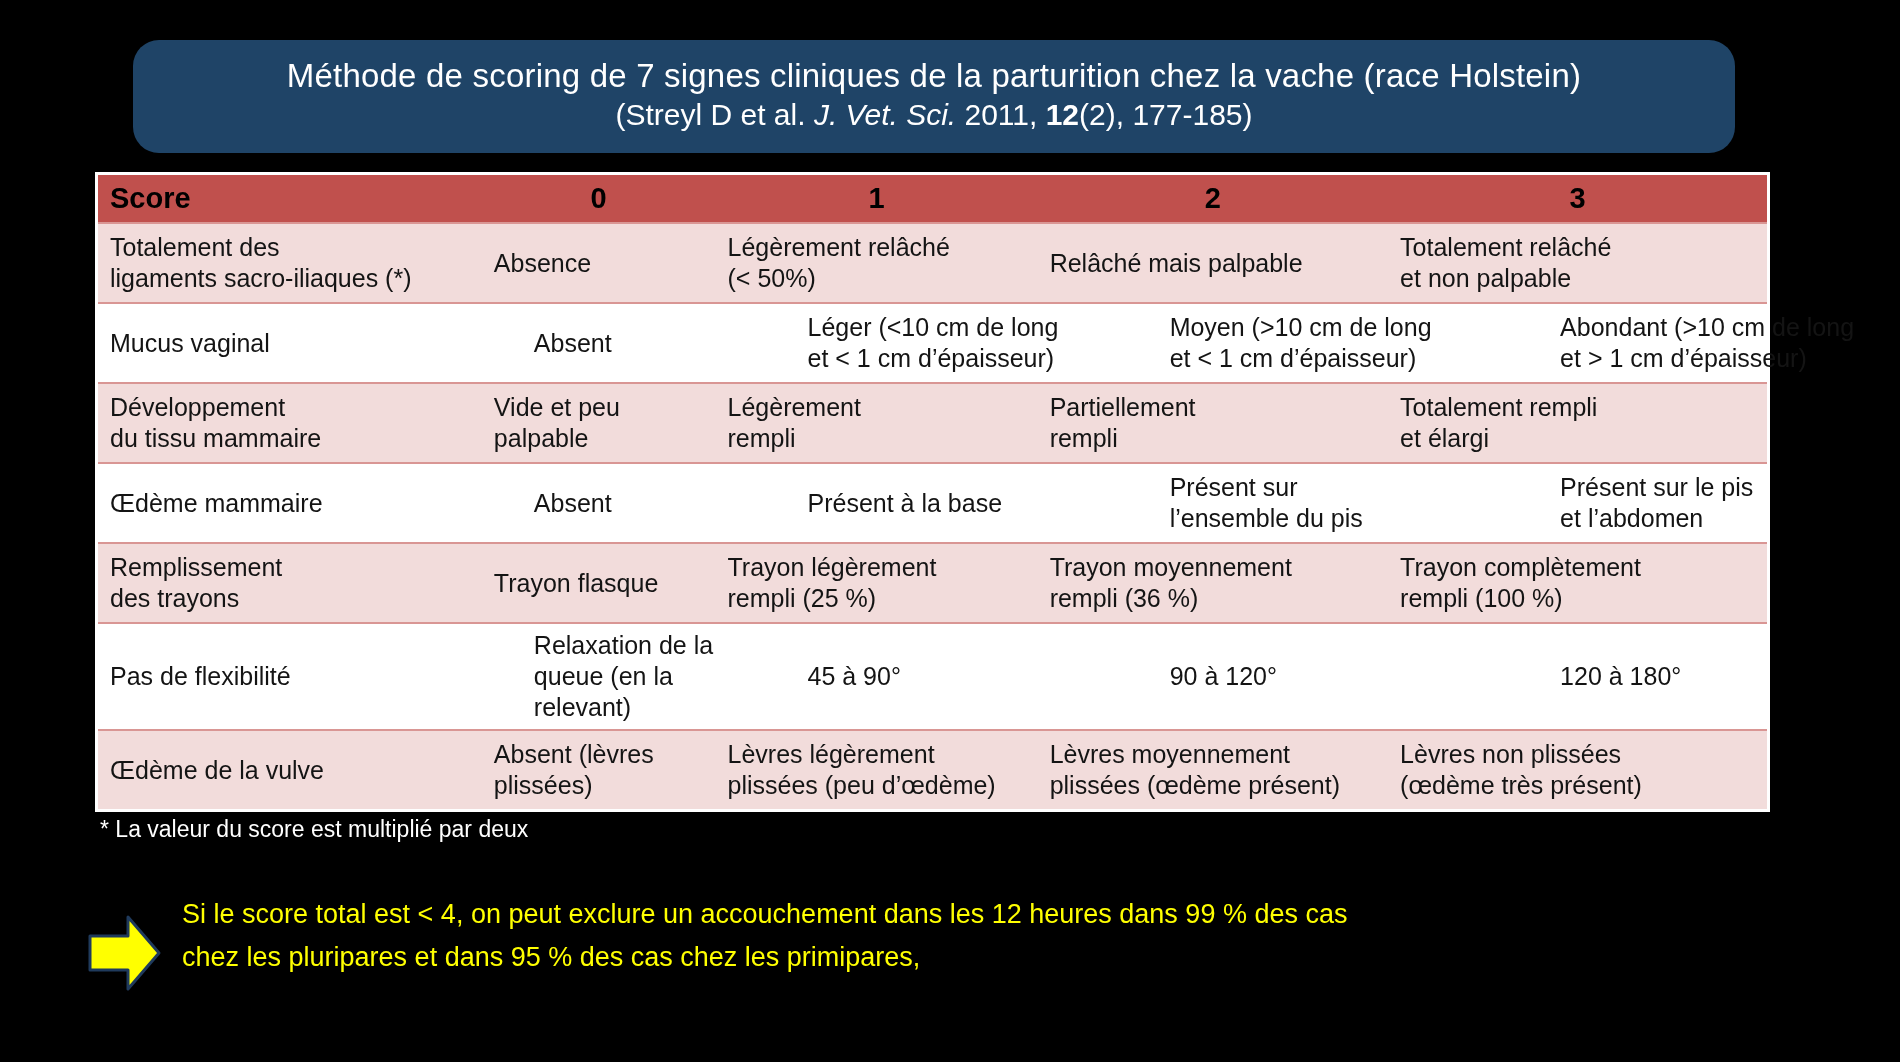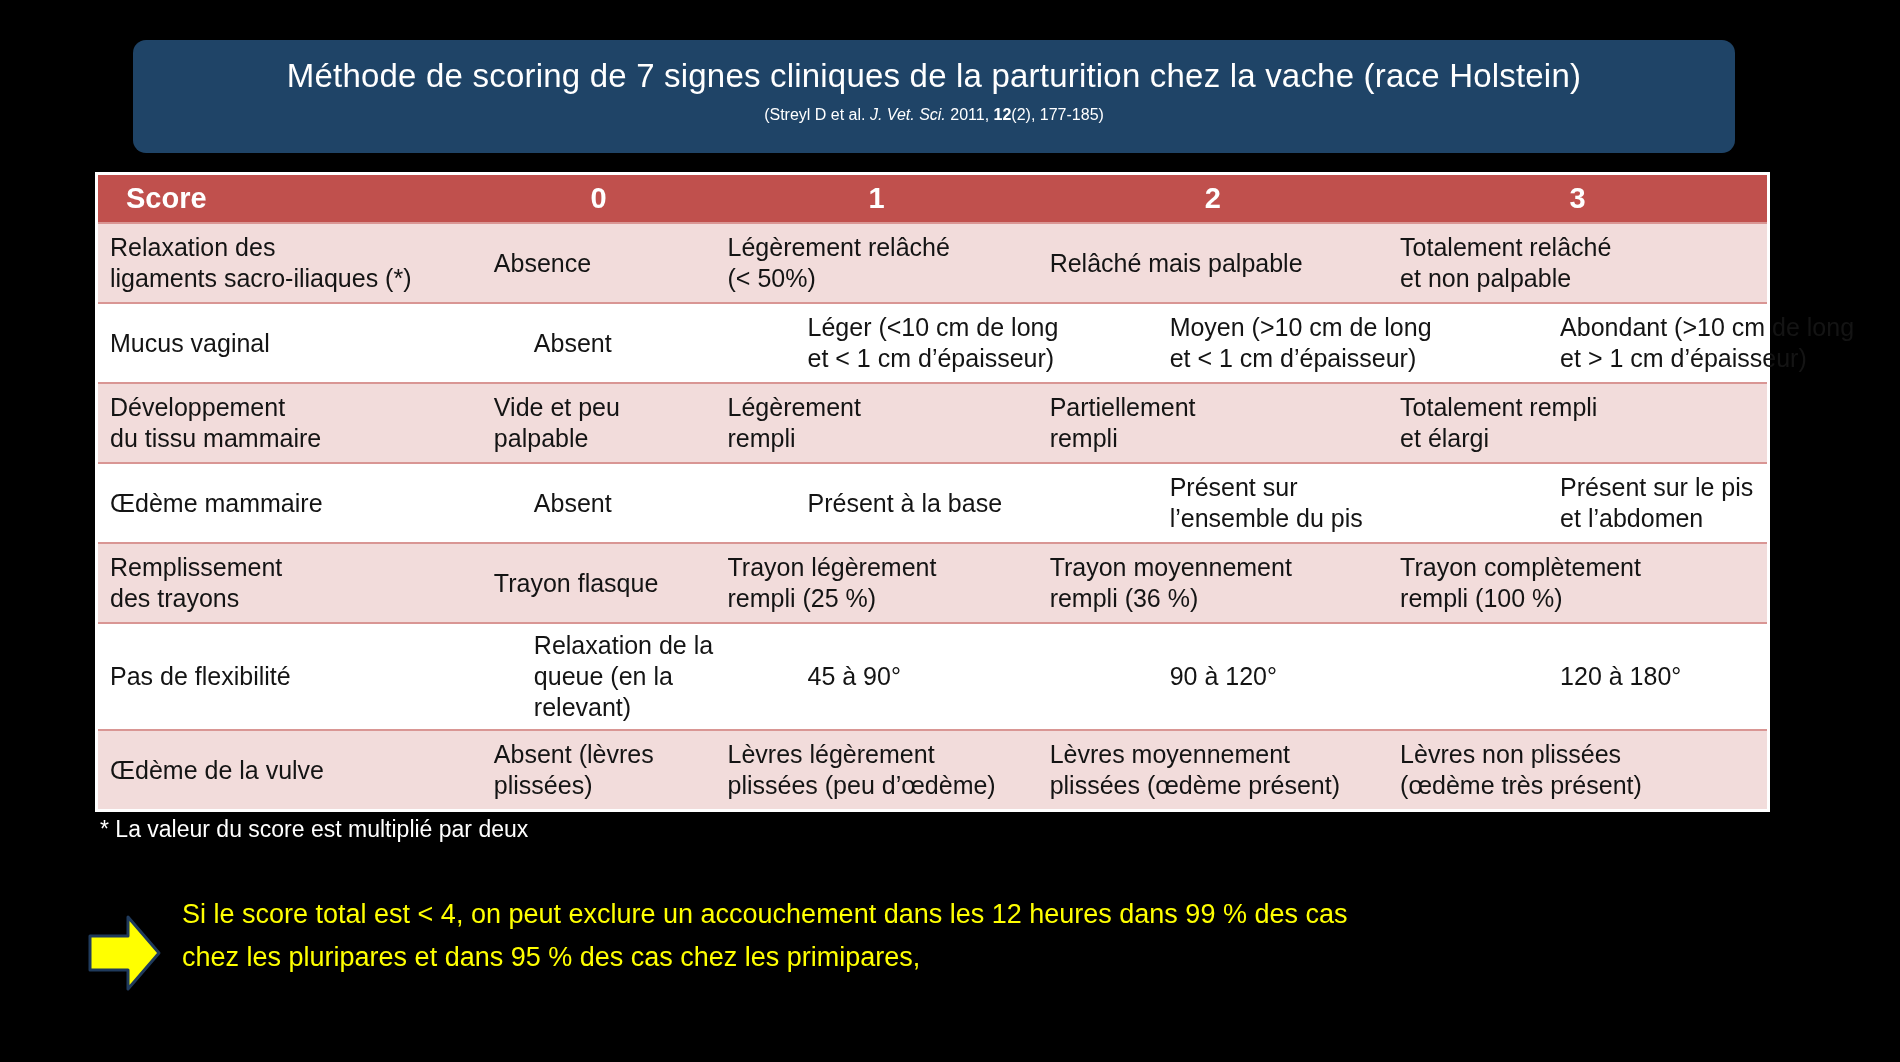--- a/index.html
+++ b/index.html
@@ -11,27 +11,27 @@
     height: 1062px;
     background: #000;
     overflow: hidden;
   }
   
   .title-box {
     position: absolute;
     left: 133px; top: 40px;
     width: 1602px; height: 113px;
     background: #1f4467;
-    border-radius: 13px;
+    border-radius: 26px;
     color: #fff;
     text-align: center;
     padding-top: 15px;
   }
   .title-main { font-size: 33px; line-height: 42px; letter-spacing: 0.2px; }
-  .title-ref { font-size: 16px; line-height: 36px; }
+  .title-ref { font-size: 30px; line-height: 36px; }
   .italic { font-style: italic; }
   .bold { font-weight: bold; }
 
   
   .score-table {
     position: absolute;
     left: 95px; top: 172px;
     width: 1675px;
     border: 3px solid #ffffff;
     background: #ffffff;
@@ -52,24 +52,24 @@
     display: flex;
     align-items: center;
     padding: 6px 12px;
     font-size: 25px;
     line-height: 31px;
     white-space: pre-line;
   }
   .hcell {
     display: flex;
     align-items: center;
-    color: #ffffff;
+    color: #000000;
     font-weight: bold;
     font-size: 29px;
-    padding: 0 28px;
+    padding: 0 12px;
   }
   .hcell.center { justify-content: center; }
 
   
   .footnote {
     position: absolute;
     left: 100px; top: 816px;
     color: #ffffff;
     font-size: 23px;
   }
@@ -103,21 +103,21 @@
   <div class="score-table">
     <div class="t-row header">
       <div class="hcell">Score</div>
       <div class="hcell center">0</div>
       <div class="hcell center">1</div>
       <div class="hcell center">2</div>
       <div class="hcell center">3</div>
     </div>
 
     <div class="t-row data pink">
-      <div class="cell">Relaxation des
+      <div class="cell">Totalement des
 ligaments sacro-iliaques (*)</div>
       <div class="cell">Absence</div>
       <div class="cell">Légèrement relâché
 (&lt; 50%)</div>
       <div class="cell">Relâché mais palpable</div>
       <div class="cell">Totalement relâché
 et non palpable</div>
     </div>
 
     <div class="t-row data white">

